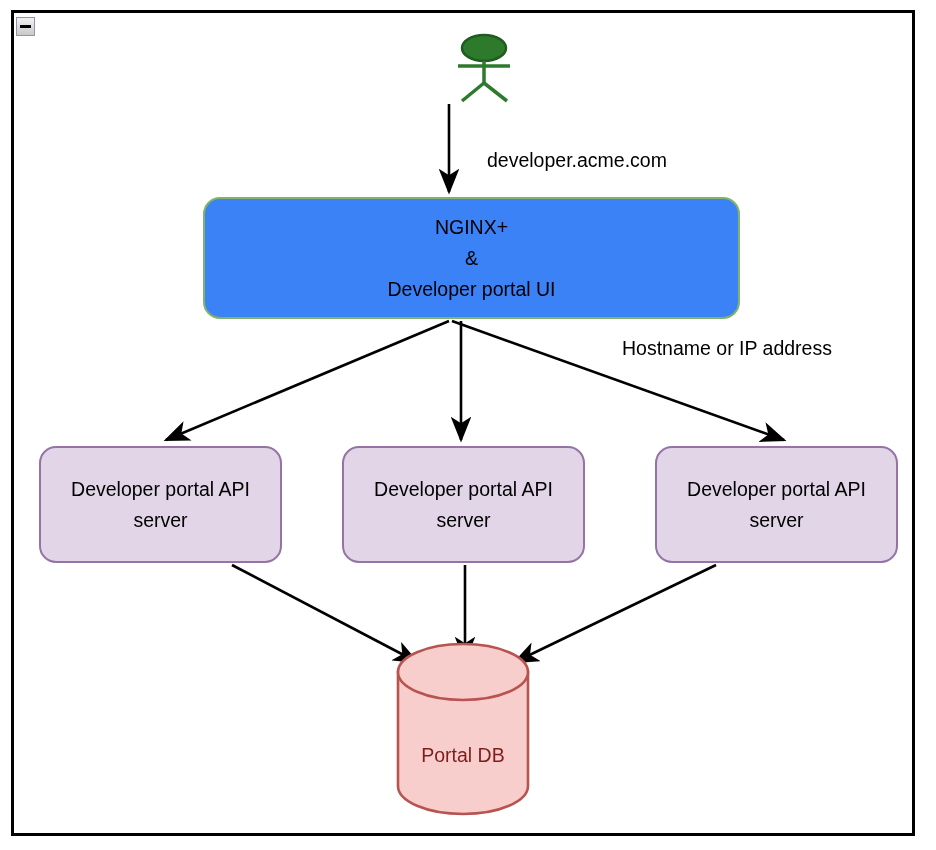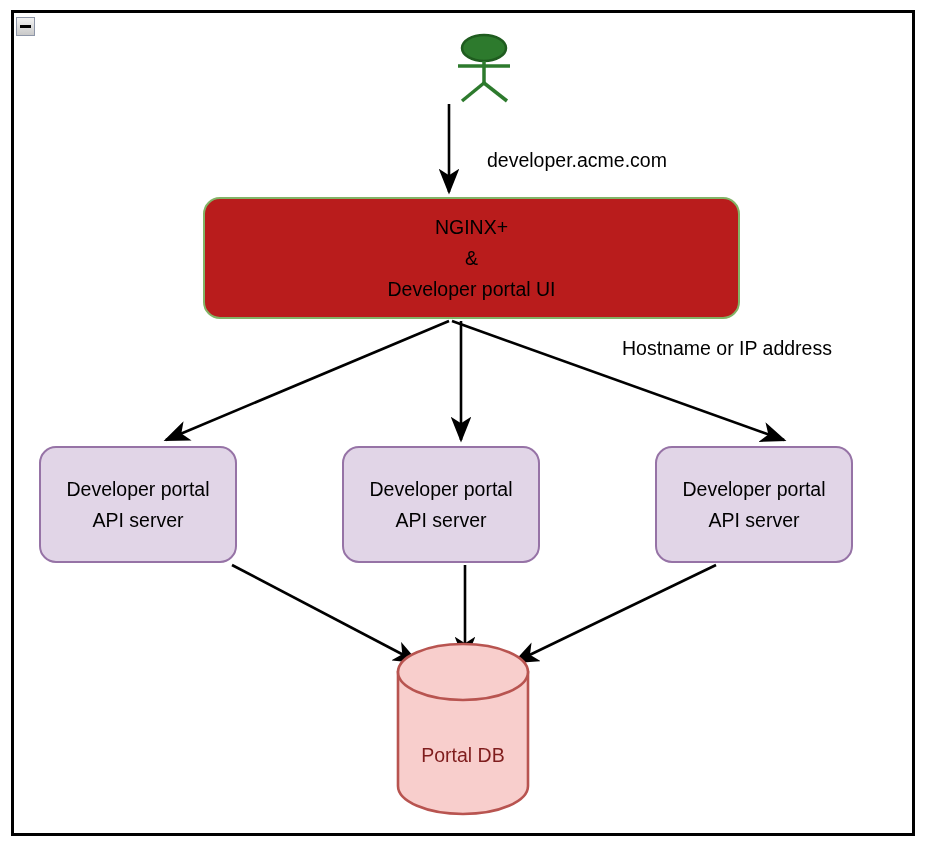--- a/index.html
+++ b/index.html
@@ -68,26 +68,26 @@
     font-size: 19.5px;
     line-height: 31px;
     color: #000000;
     white-space: pre-line;
   }
   #nginx-node {
     left: 203px;
     top: 197px;
     width: 537px;
     height: 122px;
-    background: #b91c1c;
+    background: #3b82f6;
     border: 2px solid #82b366;
   }
   .api-node {
     top: 446px;
-    width: 198px;
+    width: 243px;
     height: 117px;
     background: #e1d5e7;
     border: 2px solid #9673a6;
     padding: 0 20px;
   }
   #api-node-1 { left: 39px; }
   #api-node-2 { left: 342px; }
   #api-node-3 { left: 655px; }
 
   .edge-label {

